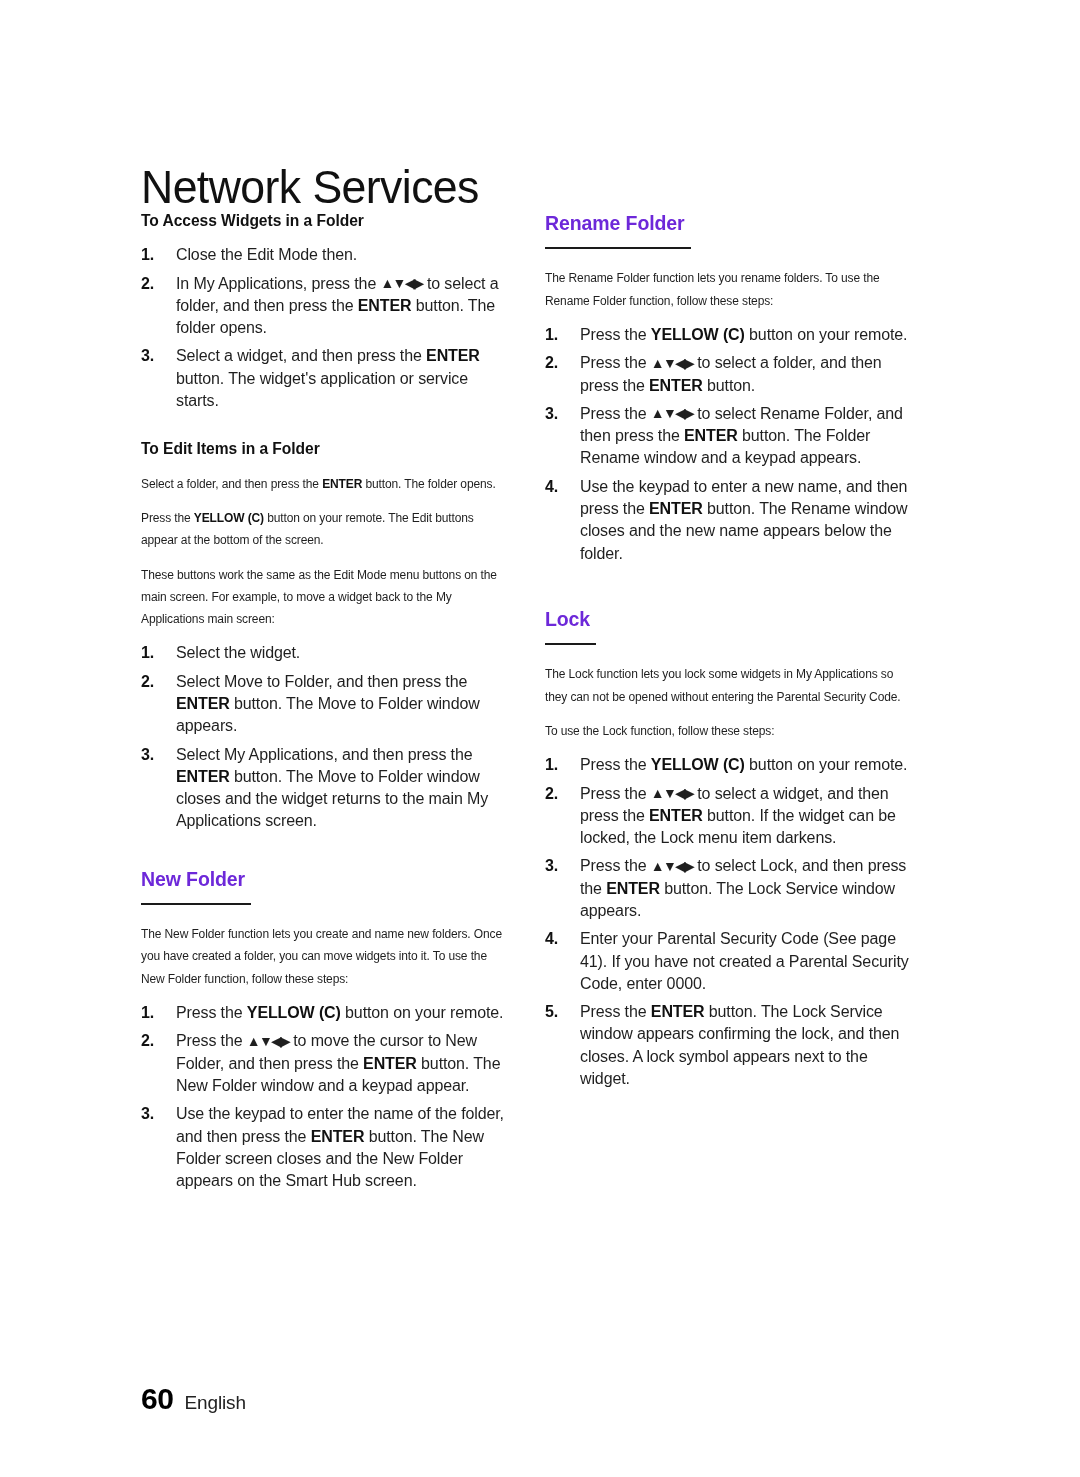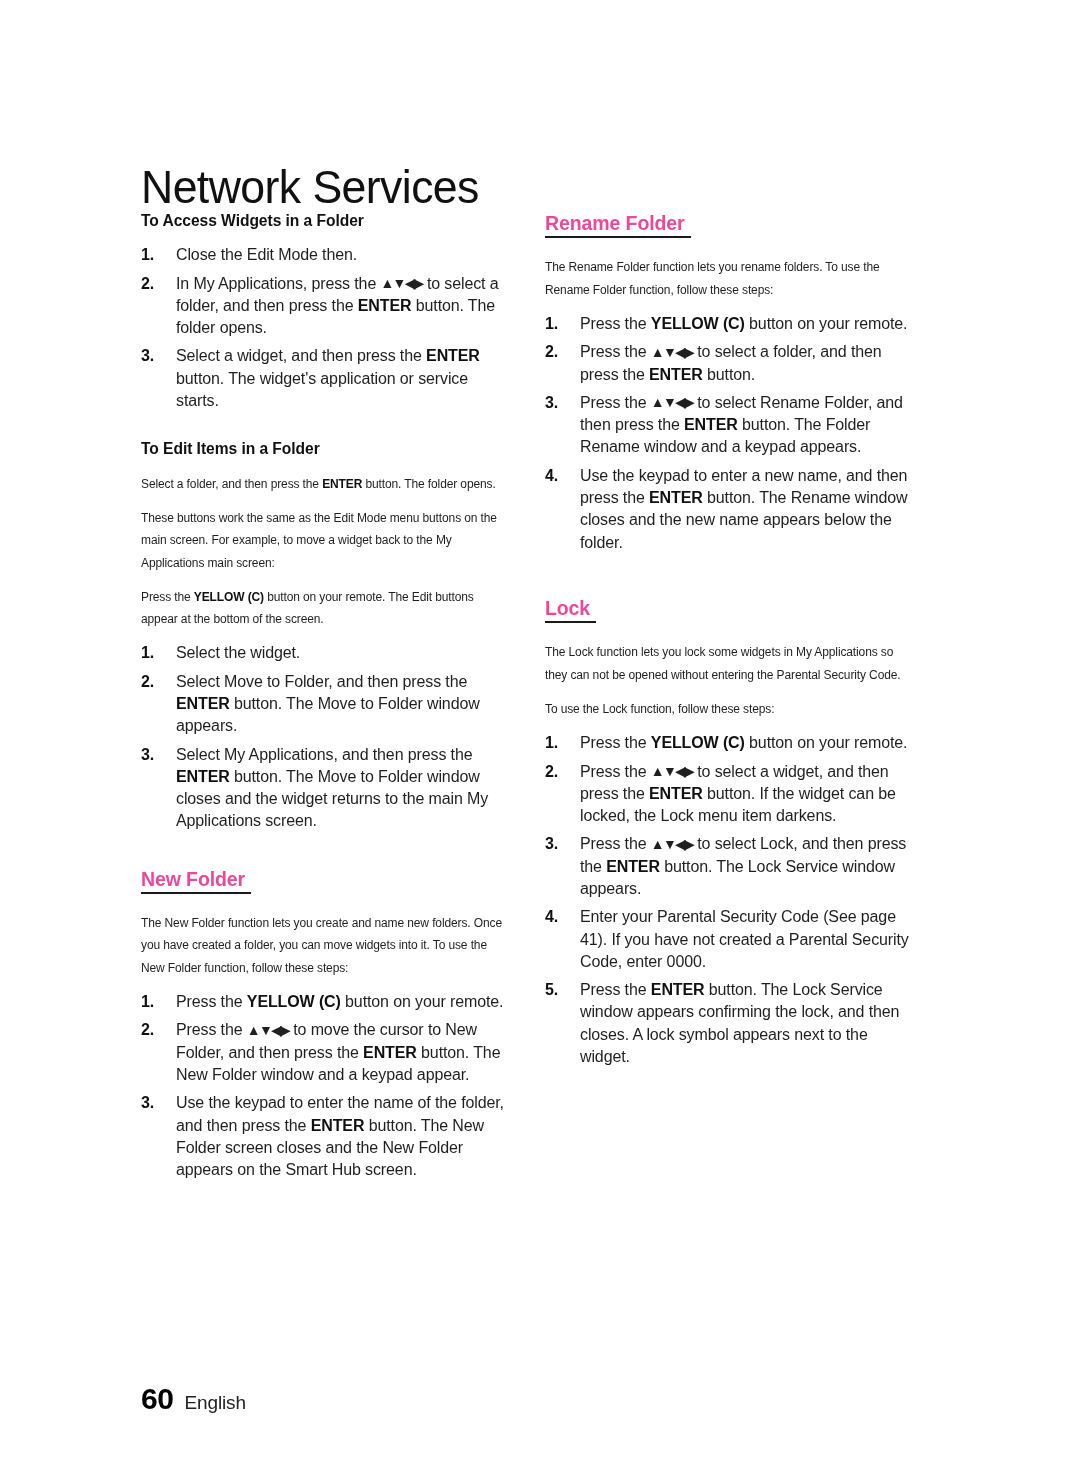--- a/index.html
+++ b/index.html
@@ -51,26 +51,26 @@
   }
   .col {
     width: 372px;
     flex: 0 0 372px;
   }
 
   
   .sec-head {
     font-size: 19.5px;
     font-weight: 700;
-    color: #ec4899;
+    color: #6d28d9;
     line-height: 1.25;
     margin: 0 0 7px 0;
     display: inline-block;
     border-bottom: 2.2px solid #1a1a1a;
-    padding-bottom: 1px;
+    padding-bottom: 12px;
     padding-right: 6px;
     letter-spacing: -0.1px;
   }
   .sec-head-wrap { margin: 0 0 11px 0; }
 
   .sub-head {
     font-size: 15.6px;
     font-weight: 700;
     color: #111;
     line-height: 1.3;
@@ -174,22 +174,22 @@
           <span class="num">3.</span>
           <span class="rt">Select a widget, and then press the <b>ENTER</b> button. The widget's application or service starts.</span>
         </li>
       </ol>
 
       <div class="block-gap-sm"></div>
 
       <h2 class="sub-head">To Edit Items in a Folder</h2>
 
       <p class="para gap-after">Select a folder, and then press the <b>ENTER</b> button. The folder opens.</p>
+      <p class="para gap-after">Press the <b>YELLOW (C)</b> button on your remote. The Edit buttons appear at the bottom of the screen.</p>
       <p class="para gap-after">These buttons work the same as the Edit Mode menu buttons on the main screen. For example, to move a widget back to the My Applications main screen:</p>
-      <p class="para gap-after">Press the <b>YELLOW (C)</b> button on your remote. The Edit buttons appear at the bottom of the screen.</p>
 
       <ol class="steps">
         <li>
           <span class="num">1.</span>
           <span class="rt">Select the widget.</span>
         </li>
         <li>
           <span class="num">2.</span>
           <span class="rt">Select Move to Folder, and then press the <b>ENTER</b> button. The Move to Folder window appears.</span>
         </li>

